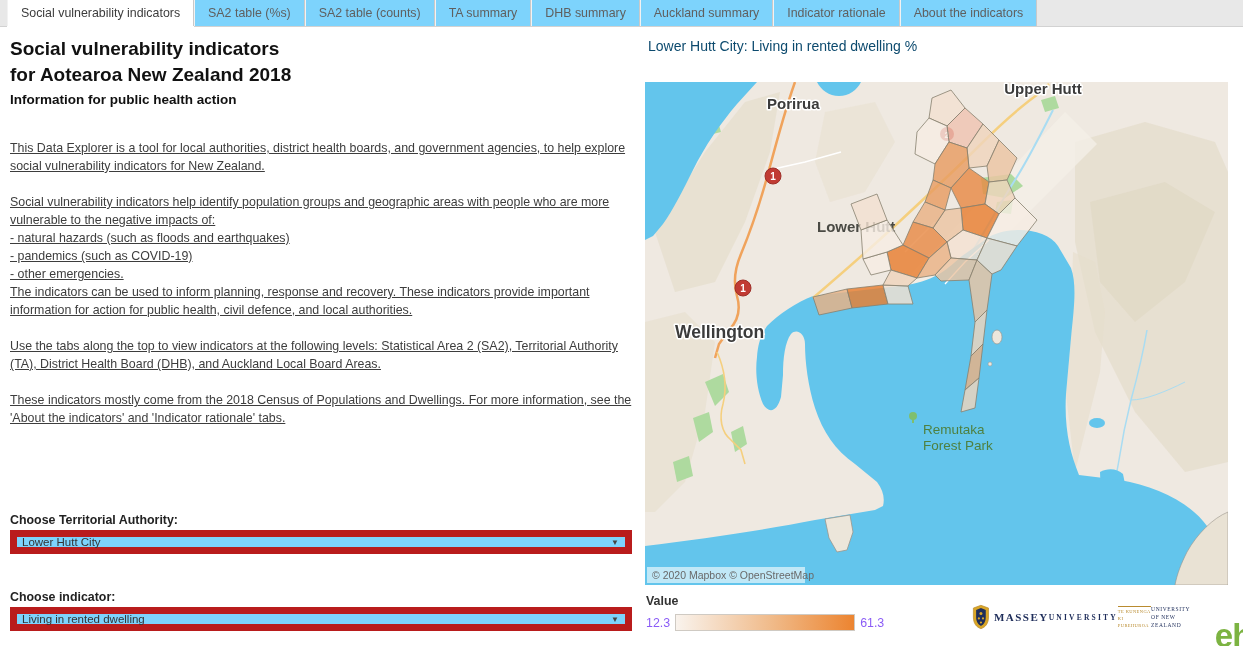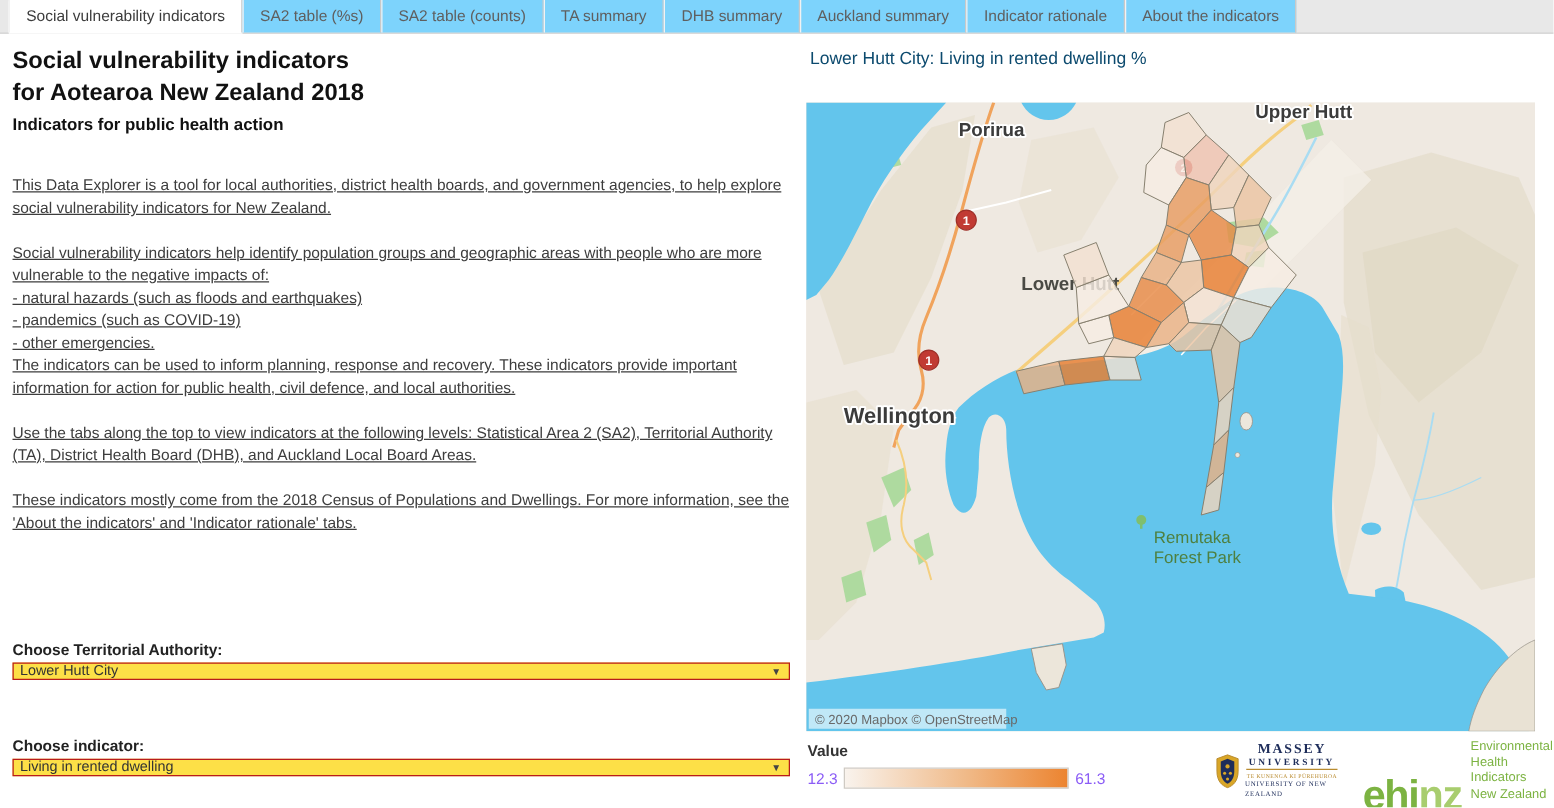--- a/index.html
+++ b/index.html
@@ -19,22 +19,22 @@
   
   .title-block { position:absolute; left:10px; top:36px; width:622px; color:#111; }
   .title-line { font-size:19px; font-weight:bold; line-height:26px; }
   .subtitle   { font-size:13.5px; font-weight:bold; margin-top:4px; color:#111; }
 
   .paragraphs { position:absolute; left:10px; top:139px; width:624px;
                 font-size:12.4px; line-height:18px; color:#3d3d3d; }
   .paragraphs p { white-space:pre-line; margin-bottom:18px;text-decoration:underline; }
 
   .ctl-label { position:absolute; left:10px; font-size:12.4px; font-weight:bold; color:#222; }
-  .dropdown  { position:absolute; left:10px; width:622px; height:14px;
-               border:1px solid #b91c1c; background:#fde047; display:flex;
+  .dropdown  { position:absolute; left:10px; width:622px; height:24px;
+               border:7px solid #b91c1c; background:#7dd3fc; display:flex;
                align-items:center; font-size:11.5px; color:#333; padding-left:5px;
                cursor:pointer; }
   .dropdown .arrow { margin-left:auto; margin-right:6px; font-size:8px; color:#444; }
 
   
   .map-title { position:absolute; left:648px; top:38px; font-size:14px; color:#0c4a6e; }
   .map-frame { position:absolute; left:645px; top:82px; width:583px; height:503px;
                background:#efe9e1; cursor:grab; }
   .map-frame svg { display:block; }
 
@@ -43,21 +43,21 @@
   .legend-row { position:absolute; left:646px; top:614px; display:flex;
                 align-items:center; font-size:12.4px; color:#8b5cf6; }
   .legend-bar { width:180px; height:17px; margin:0 5px;
                 border:1px solid #cfcac3;
                 background:linear-gradient(to right,#f9f3ed,#f0b987 55%,#ec8430); }
 
   
   .logos { position:absolute; left:972px; top:593px; width:262px; height:48px;
            display:flex; align-items:center; }
   .massey { display:flex; align-items:center; gap:4px; }
-  .massey-text { display:flex; flex-direction:column; align-items:center;
+  .massey-text { display:flex; flex-direction:row; align-items:center;
                  font-family:"Liberation Serif", serif; color:#1e2d5a; }
   .massey-l1 { font-size:11px; font-weight:bold; letter-spacing:1.5px; line-height:11px; }
   .massey-l2 { font-size:7.5px; font-weight:bold; letter-spacing:2.2px; line-height:9px; }
   .massey-l3 { font-size:4.5px; color:#b98b2f; letter-spacing:.4px; line-height:7px;
                border-top:1px solid #b98b2f; margin-top:1px; padding-top:1px; }
   .massey-l4 { font-size:5.5px; color:#1e2d5a; letter-spacing:.6px; line-height:8px; }
   .logo-div { width:1px; height:38px; background:#c0c0c0; margin:0 9px 0 10px; }
   .ehinz-word { font-size:33px; font-weight:bold; color:#7cb342; letter-spacing:-1px;
                 line-height:33px;margin-top:36px; }
   .ehinz-word .nz { color:#a8cd6e; }
@@ -75,21 +75,21 @@
     <div class="tab">TA summary</div>
     <div class="tab">DHB summary</div>
     <div class="tab">Auckland summary</div>
     <div class="tab">Indicator rationale</div>
     <div class="tab">About the indicators</div>
   </div>
 
   <div class="title-block">
     <div class="title-line">Social vulnerability indicators</div>
     <div class="title-line">for Aotearoa New Zealand 2018</div>
-    <div class="subtitle">Indicators for public health action</div>
+    <div class="subtitle">Information for public health action</div>
   </div>
 
   <div class="paragraphs">
     <p>This Data Explorer is a tool for local authorities, district health boards, and government agencies, to help explore social vulnerability indicators for New Zealand.</p>
     <p>Social vulnerability indicators help identify population groups and geographic areas with people who are more vulnerable to the negative impacts of:
 - natural hazards (such as floods and earthquakes)
 - pandemics (such as COVID-19)
 - other emergencies.
 The indicators can be used to inform planning, response and recovery. These indicators provide important information for action for public health, civil defence, and local authorities.</p>
     <p>Use the tabs along the top to view indicators at the following levels: Statistical Area 2 (SA2), Territorial Authority (TA), District Health Board (DHB), and Auckland Local Board Areas.</p>

